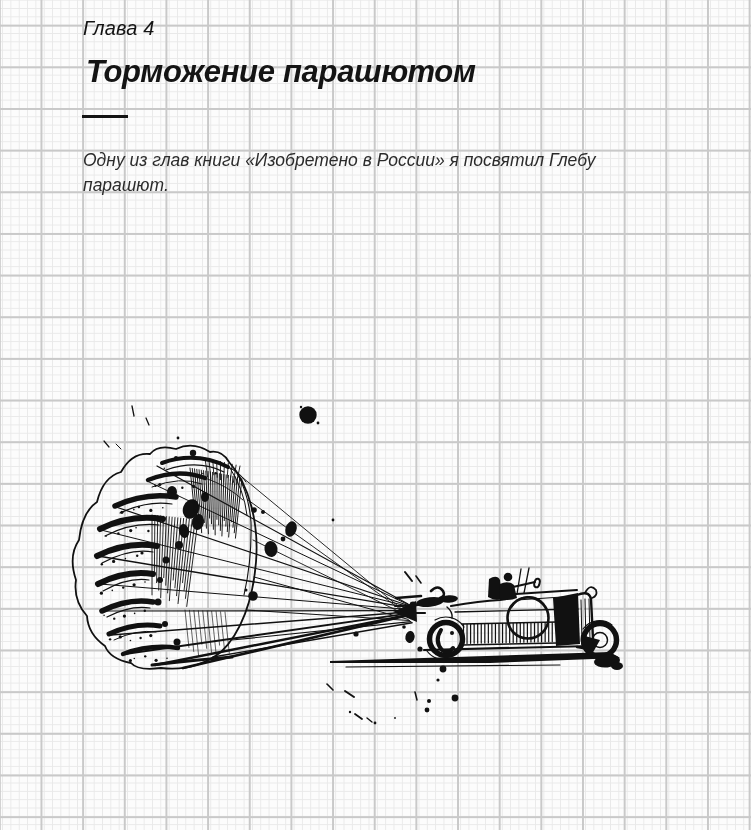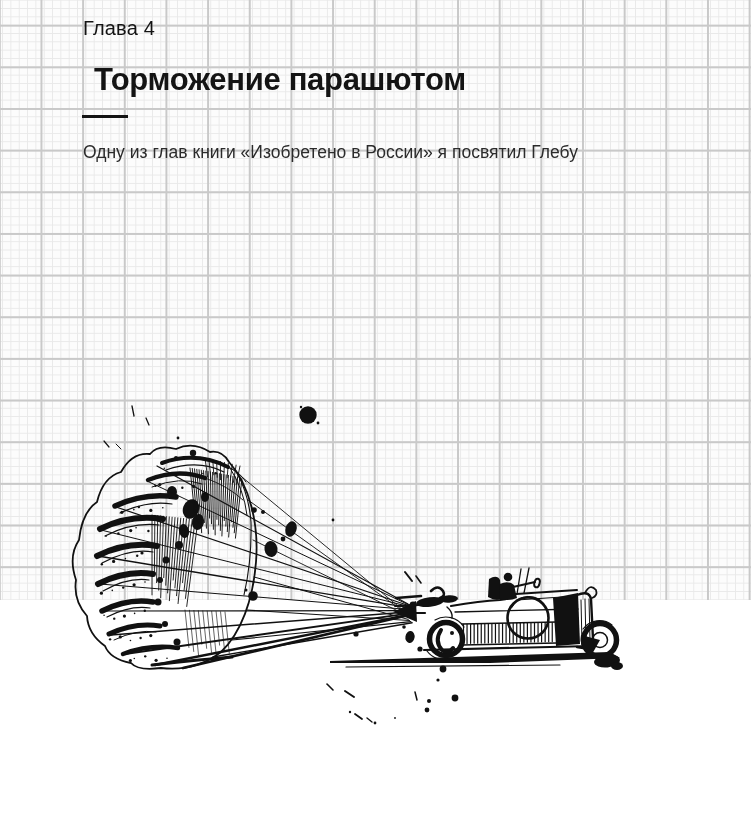--- a/index.html
+++ b/index.html
@@ -2,67 +2,69 @@
 <html lang="ru" style="--ink: #111111; --heading: #141414; --text: #2b2b2b; --paper: #fcfcfc; --grid-minor: #e9e9e9; --grid-major: #c9c9c9;"><head>
 <meta charset="utf-8">
 <style>
   html,body{margin:0;padding:0;}
   body{
     width:751px;height:830px;overflow:hidden;
     font-family:"Liberation Sans","DejaVu Sans",sans-serif;
     color:var(--text,#2b2b2b);
   }
   .paper{
-    position:relative;width:751px;height:600px;
+    position:relative;width:751px;height:830px;
     background-color:var(--paper,#fcfcfc);
     background-image:
       linear-gradient(to right, var(--grid-major,#c9c9c9) 1.6px, transparent 1.6px),
       linear-gradient(to bottom, var(--grid-major,#c9c9c9) 1.6px, transparent 1.6px),
       linear-gradient(to right, var(--grid-minor,#e9e9e9) 1px, transparent 1px),
       linear-gradient(to bottom, var(--grid-minor,#e9e9e9) 1px, transparent 1px);
     background-size:41.67px 41.67px,41.67px 41.67px,8.334px 8.334px,8.334px 8.334px;
     background-position:-1.2px 0,0 24.7px,2.1px 0,0 -0.3px;
+    font-style:italic;
   }
   .chapter{
     position:absolute;left:83px;top:16px;
     font-size:20px;line-height:1.2;color:var(--heading,#141414);
     letter-spacing:0.2px;white-space:nowrap;
   }
   .title{
     position:absolute;left:82px;top:50px;
     font-size:31px;font-weight:bold;line-height:1.15;
     color:var(--heading,#141414);letter-spacing:-0.3px;white-space:nowrap;
   }
   .rule{
     position:absolute;left:82px;top:115px;width:46px;height:3px;
     background:var(--heading,#141414);
   }
   .paragraph{
-    position:absolute;left:83px;top:140px;width:560px;
+    position:absolute;left:83px;top:148px;width:560px;
     font-size:17.5px;line-height:24.7px;color:var(--text,#2b2b2b);
   }
   .paragraph .line{white-space:nowrap;height:24.7px;}
   .illustration{
     position:absolute;left:60px;top:395px;width:600px;height:340px;
     color:var(--ink,#111111);
   }
   svg .s{stroke:currentColor;fill:none;stroke-linecap:round;}
   svg .f{fill:currentColor;stroke:none;}
 </style>
 </head>
 <body>
 
 <div class="paper">
 
   <div class="chapter">Глава 4</div>
-  <h1 class="title" style="margin:12px">Торможение парашютом</h1>
+  <h1 class="title" style="margin:4px">Торможение парашютом</h1>
   <div class="rule"></div>
 
   <div class="paragraph">
     <div class="line">Одну из глав книги «Изобретено в России» я посвятил Глебу</div>
+    <div class="line">парашют.</div>
   </div>
 
   <svg class="illustration" role="img" viewBox="60 395 600 340" width="600" height="340" aria-label="Чернильный набросок: тормозной парашют, раскрытый за гоночным автомобилем">
 
     <g>
 
       <path class="s" stroke-width="1.8" d="M150,454 Q132,452 121,472 Q103,477 97,502 Q82,512 79,540
         Q68,556 76,580 Q73,600 87,616 Q88,634 105,646 Q110,659 131,663 Q138,671 161,668
         Q195,672 221,652 C241,633 253,600 256,562 C259,525 250,485 229,462
         Q222,450 210,452 Q193,441 176,449 Q158,444 150,454 Z"></path>

